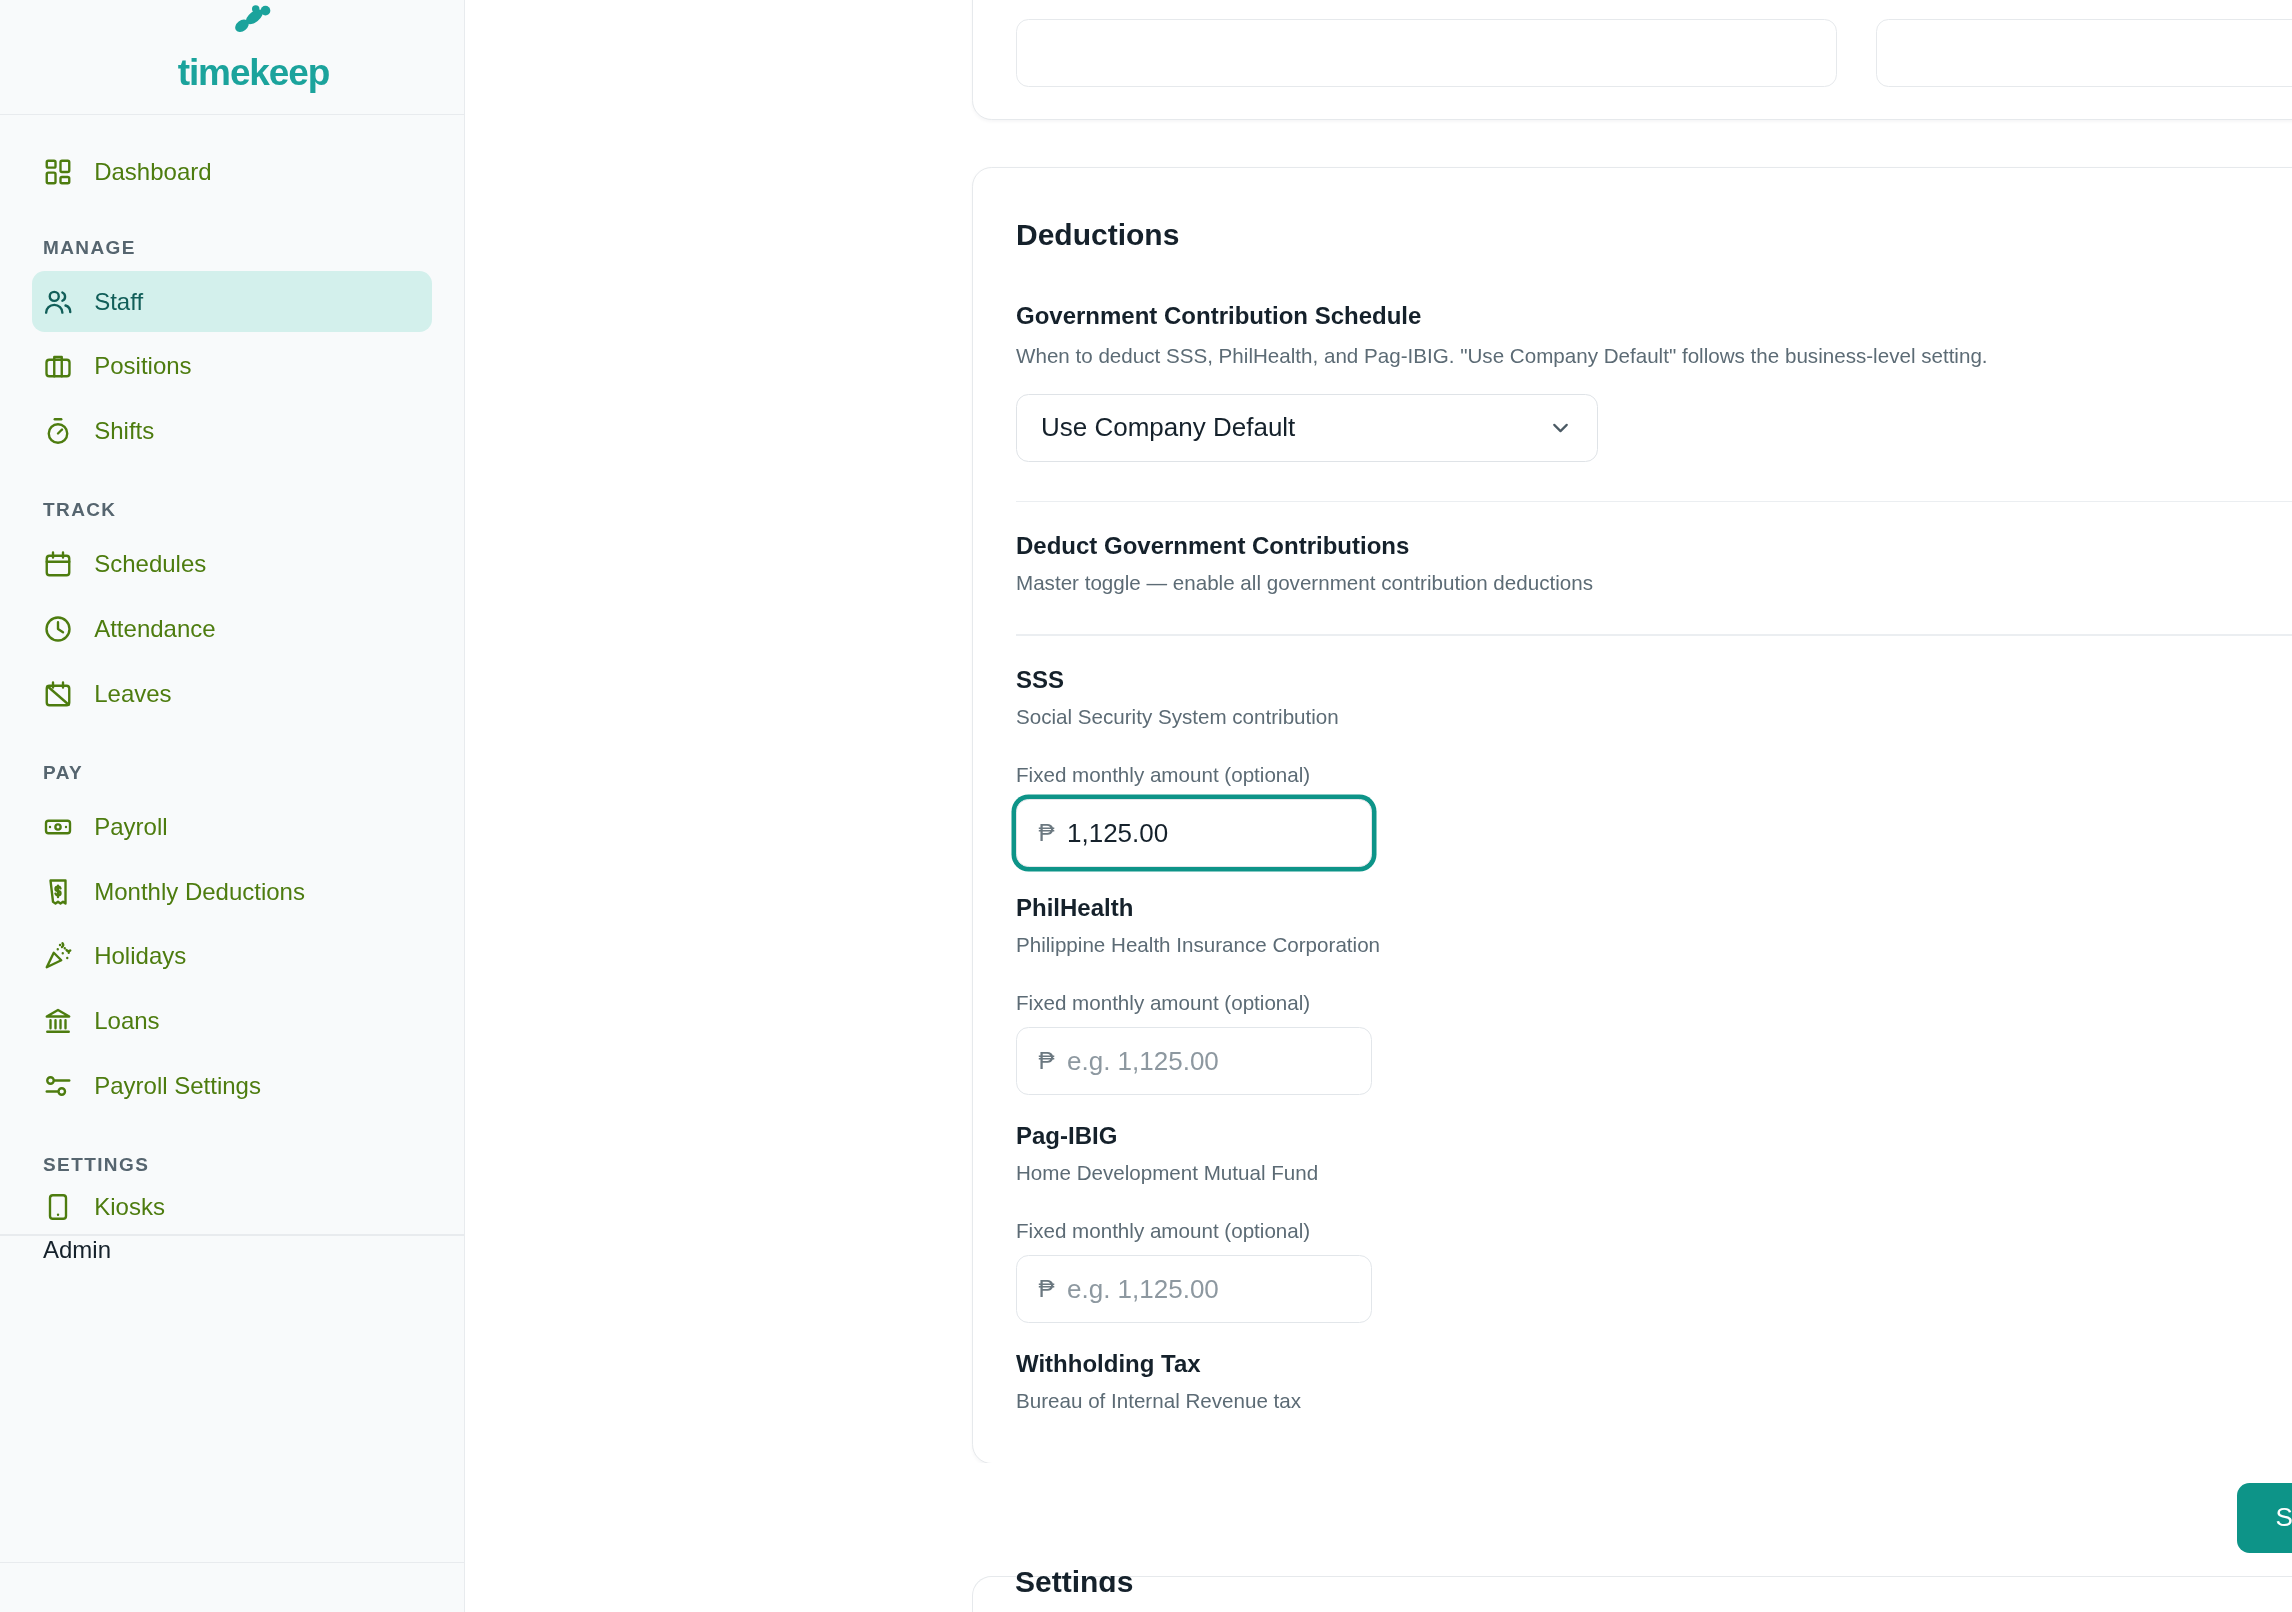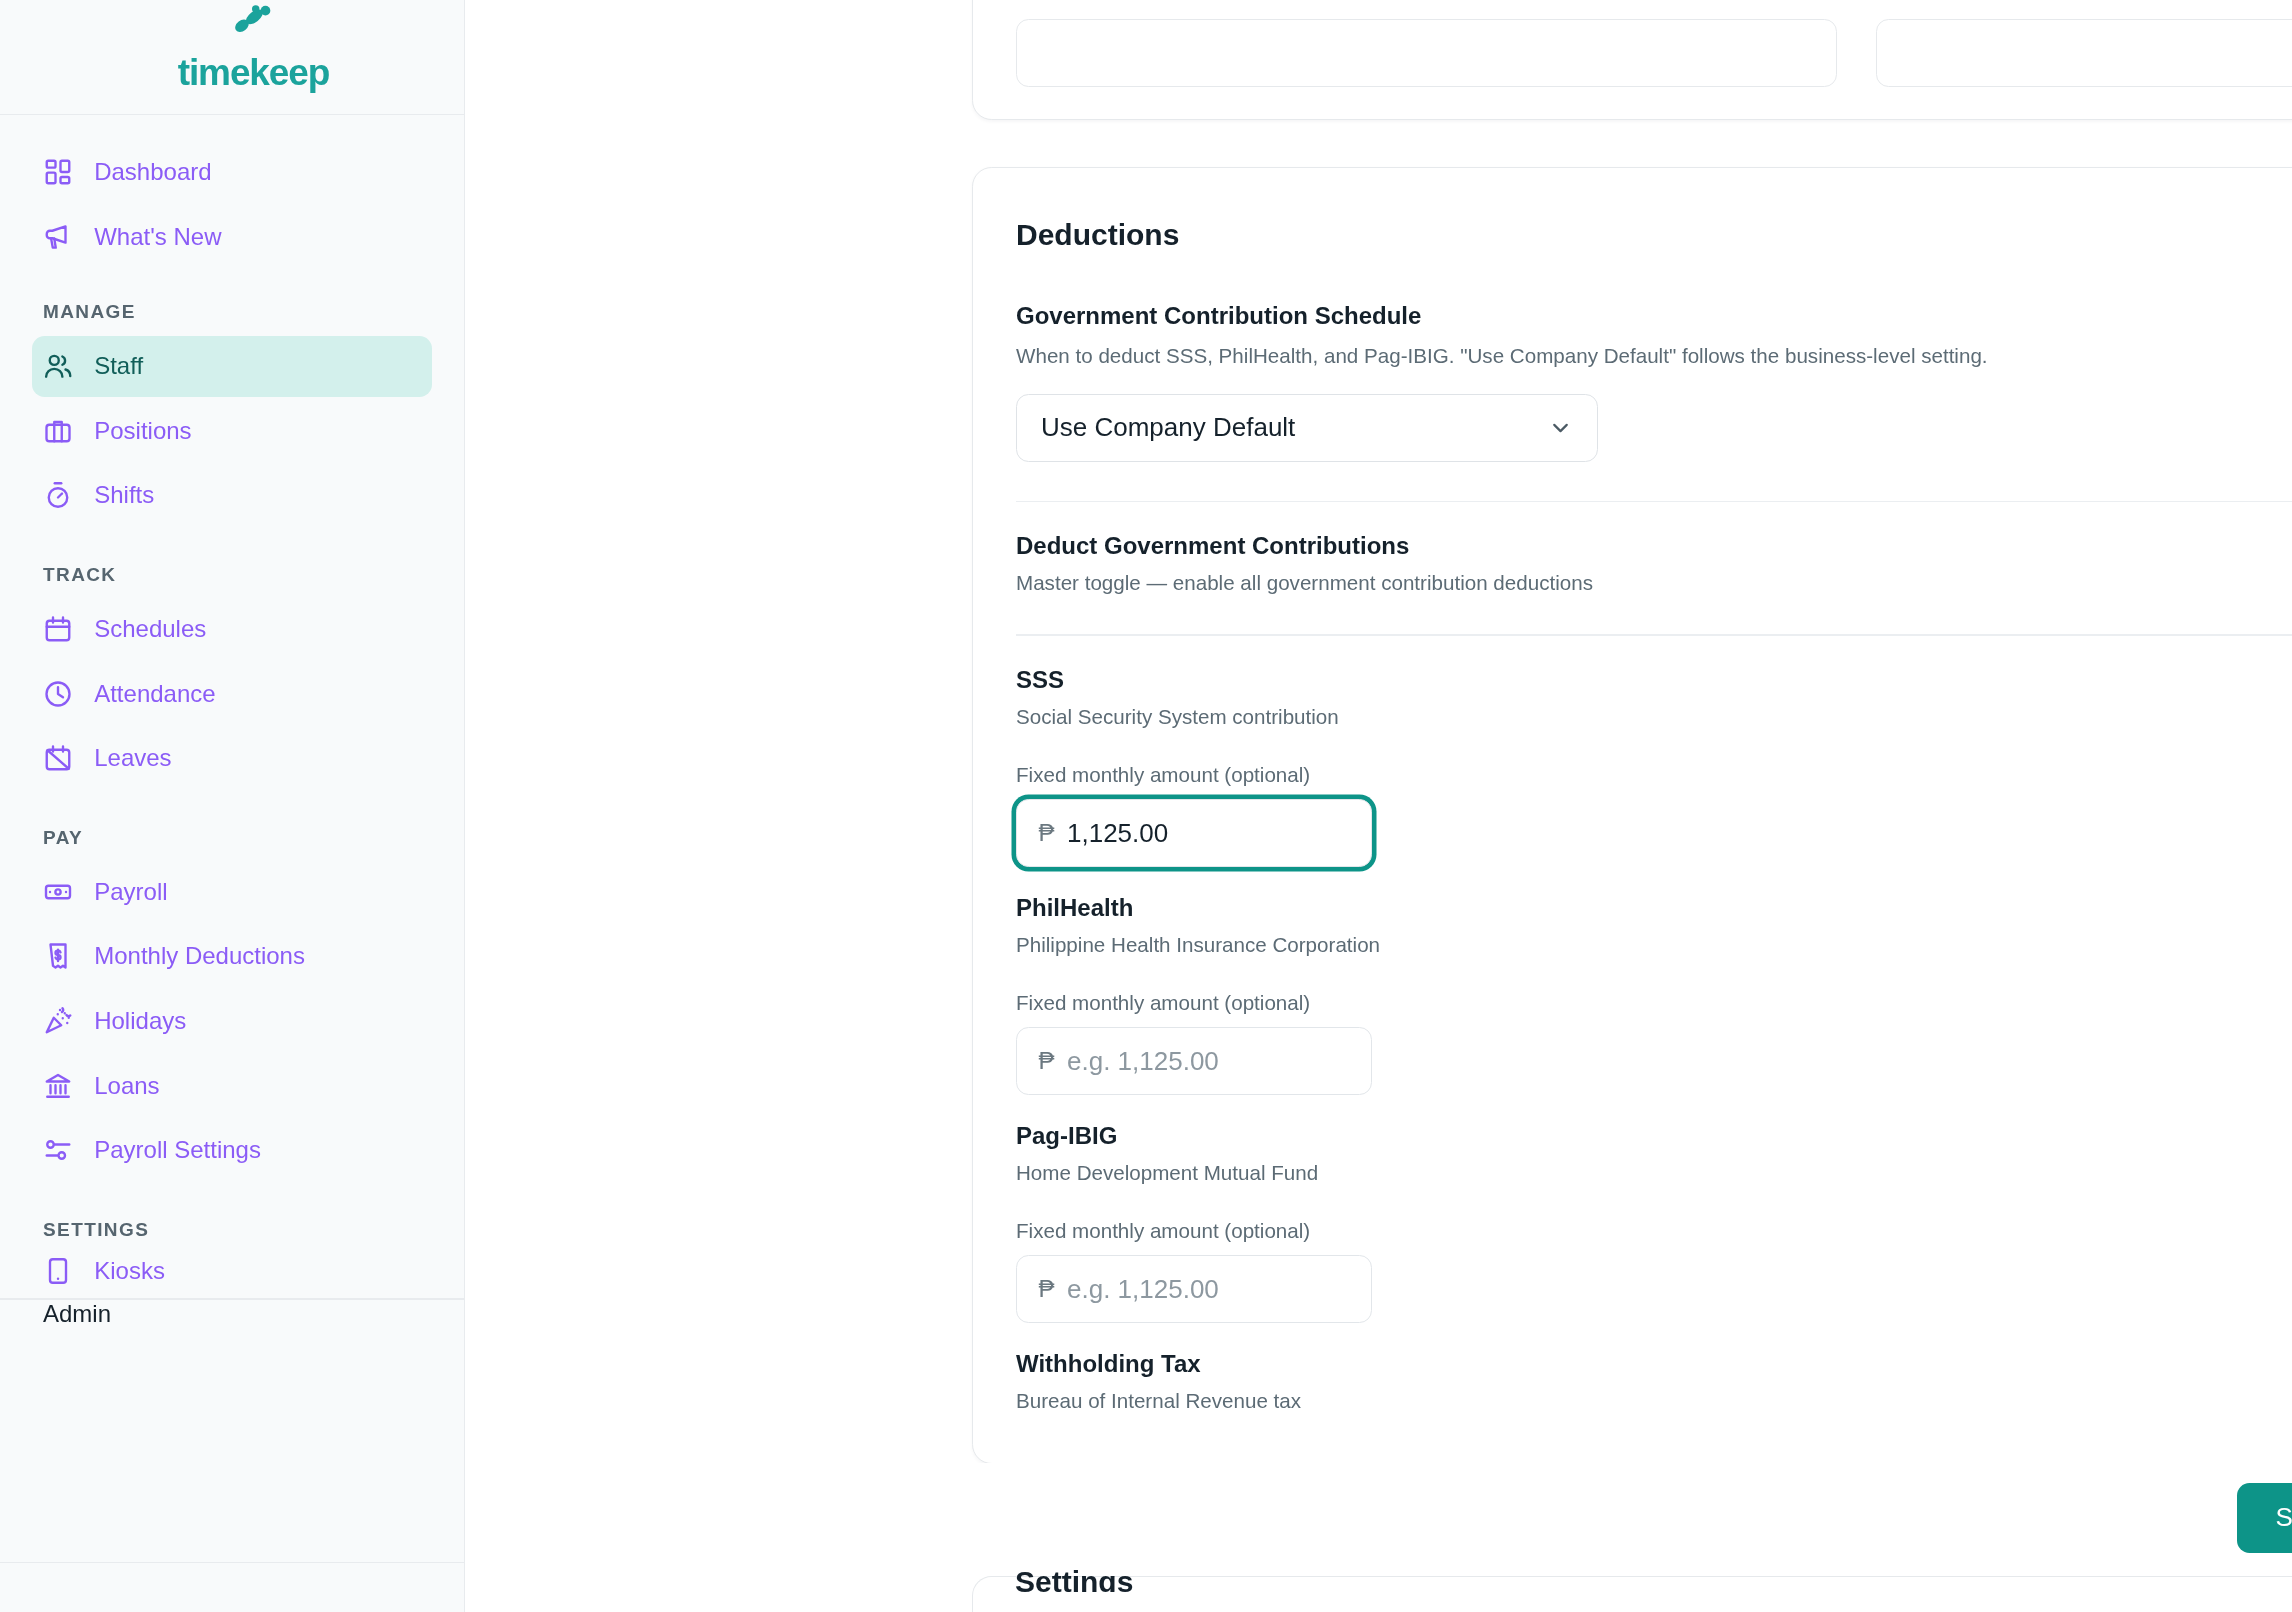--- a/index.html
+++ b/index.html
@@ -50,21 +50,21 @@
   }
   .nav-group-label.first { margin-top: 34px; }
 
   .nav-item {
     display: flex; align-items: center;
     gap: 21.5px;
     height: 61px;
     margin: 3.6px 32px 3.6px 32px;
     padding-left: 10.7px;
     border-radius: 12.5px;
-    color: #8b5cf6;
+    color: #4d7c0f;
     font-size: 24px;
   }
   .nav-item .ni-icon { width: 30px; height: 30px; flex: 0 0 30px; display:block; }
   .nav-item.active { background: #d3f0ec; color: #115e59; }
   .nav-item.active .ni-icon { color: #115e59; }
   .nav-item.cut { height: 36px; overflow: hidden; }
 
   .sidebar-divider {
     height: 1.8px; background: #e8ebee; margin-top: 9px;
   }
@@ -241,27 +241,20 @@
       <div class="nav-item">
         <svg class="ni-icon" viewBox="0 0 24 24" fill="none" stroke="currentColor" stroke-width="1.9" stroke-linecap="round" stroke-linejoin="round">
           <rect x="3" y="3" width="7" height="5.5" rx="1.2"></rect>
             <rect x="14" y="3" width="7" height="9" rx="1.2"></rect>
           <rect x="3" y="12.5" width="7" height="8.5" rx="1.2"></rect>
             <rect x="14" y="16" width="7" height="5" rx="1.2"></rect>
         </svg>
         <span>Dashboard</span>
       </div>
 
-      <div class="nav-item">
-        <svg class="ni-icon" viewBox="0 0 24 24" fill="none" stroke="currentColor" stroke-width="1.9" stroke-linecap="round" stroke-linejoin="round">
-          <path d="M3 9.5a2.5 2.5 0 0 1 2.5-2.5h2L18 3.5v13L7.5 13h-2A2.5 2.5 0 0 1 3 10.5z"></path>
-          <path d="M6.5 13.2 7.8 20.5h2.4L9 13.2"></path>
-        </svg>
-        <span>What's New</span>
-      </div>
 
       <div class="nav-group-label first">MANAGE</div>
 
       <div class="nav-item active">
         <svg class="ni-icon" viewBox="0 0 24 24" fill="none" stroke="currentColor" stroke-width="1.9" stroke-linecap="round" stroke-linejoin="round">
           <circle cx="9" cy="7.5" r="3.6"></circle>
           <path d="M2.5 20.5c0-3.6 2.9-6.2 6.5-6.2s6.5 2.6 6.5 6.2"></path>
           <path d="M15.5 4.4a3.6 3.6 0 0 1 0 6.6"></path>
           <path d="M18 14.8c2.3.7 3.8 2.8 3.8 5.2"></path>
         </svg>

